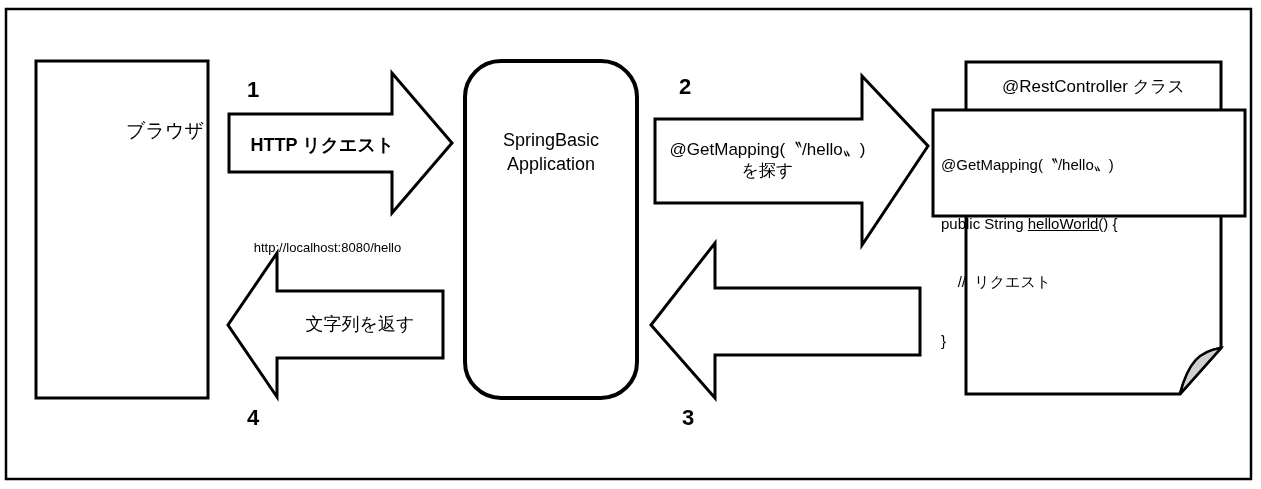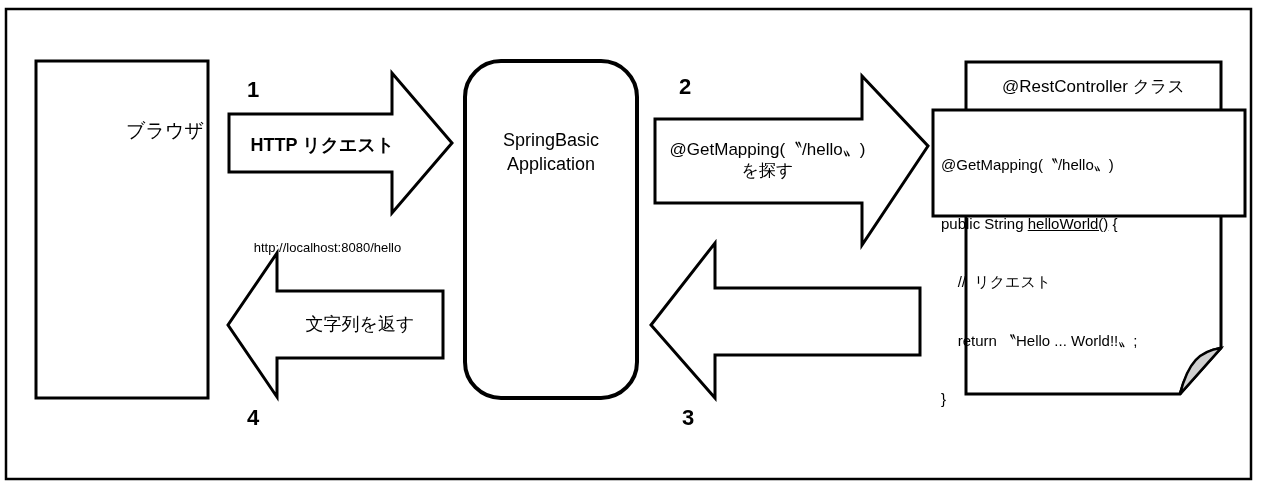--- a/index.html
+++ b/index.html
@@ -115,17 +115,16 @@
 
   <div class="lbl num" style="left:247px; top:404px;">4</div>
   <div class="lbl arrow-text center-lbl" style="left:285px; top:313px; width:150px;">文字列を返す</div>
 
   <div class="lbl doc-title center-lbl" style="left:966px; top:76px; width:255px;">@RestController クラス</div>
 
   <div class="lbl code-text" style="left:941px; top:116px; width:300px;">
     <div>@GetMapping(〝/hello〟)</div>
     <div><span>public String </span><span class="code-underline">helloWorld()</span><span> {</span></div>
     <div>    //  リクエスト</div>
-    <div>    return 〝Hello ... World!!〟;</div>
     <div>}</div>
   </div>
 
 </div>
 
 </body></html>

